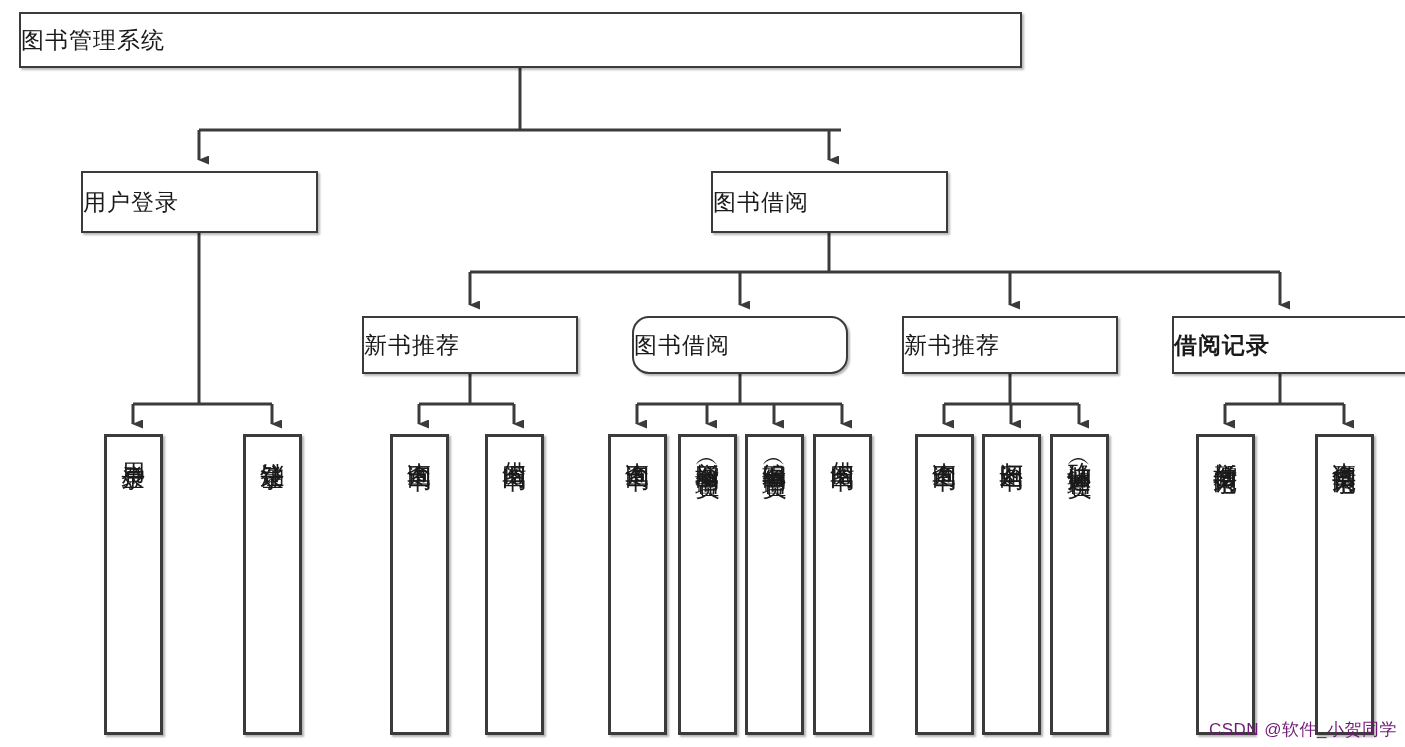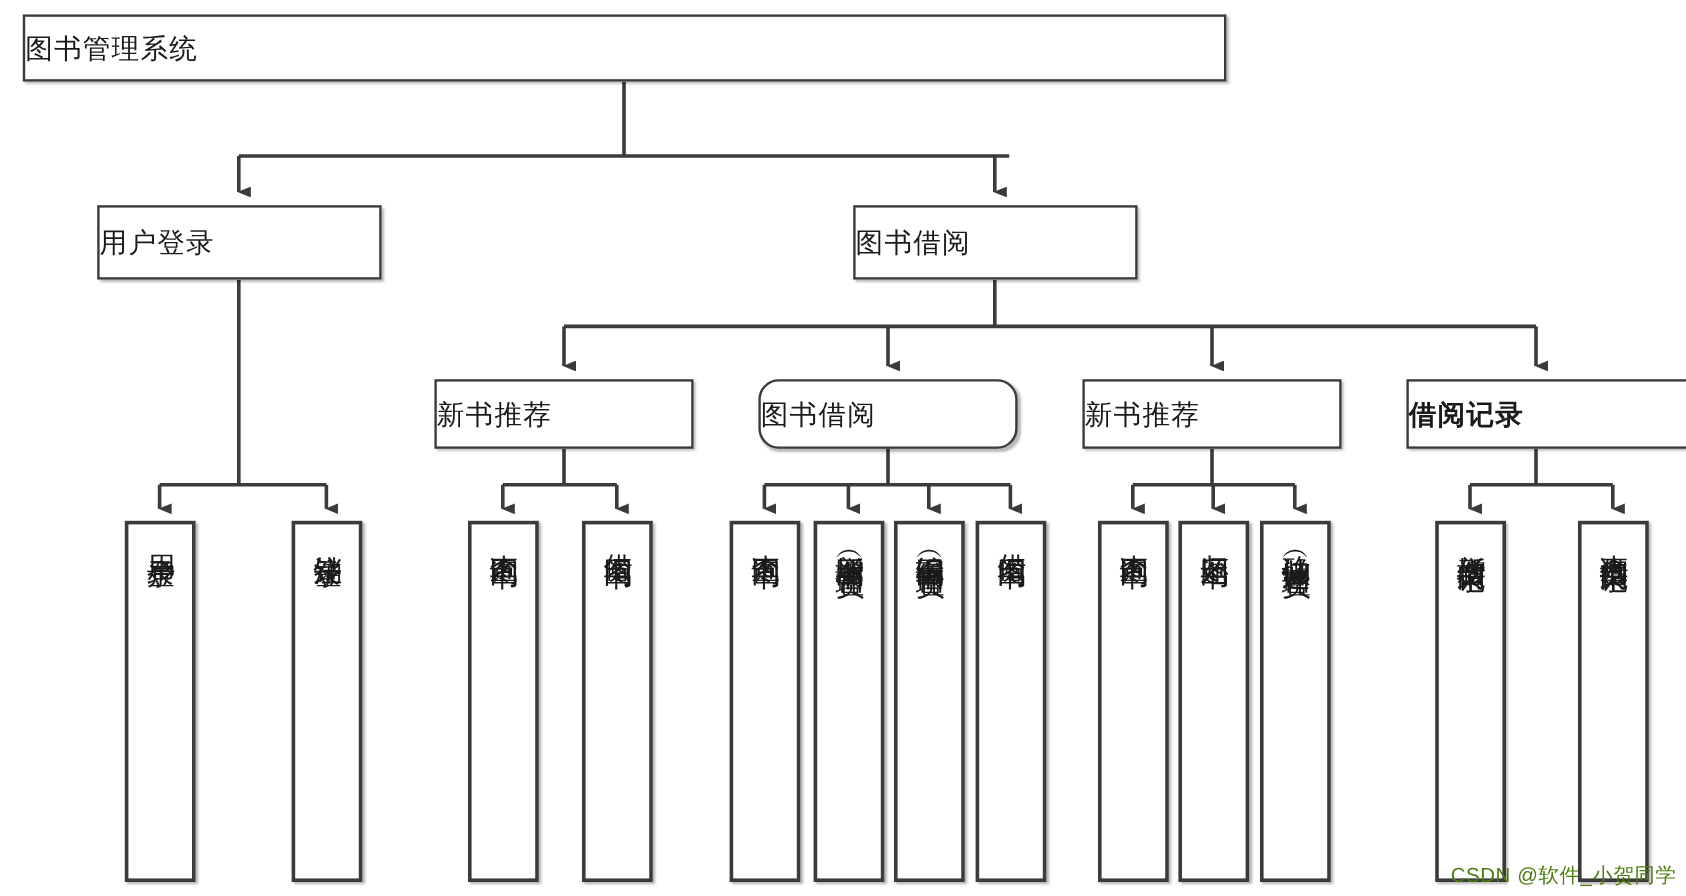--- a/index.html
+++ b/index.html
@@ -57,21 +57,21 @@
     color: #1a1a1a;
   }
   .label {
     white-space: nowrap;
   }
   #watermark {
     position: absolute;
     right: 8px;
     bottom: 6px;
     font-size: 17px;
-    color: #4d7c0f;
+    color: #701a75;
     letter-spacing: 0.5px;
     white-space: nowrap;
   }
 </style>
 </head>
 <body>
 
 <div id="canvas">
 
   <svg class="edges" viewBox="0 0 1405 747">

